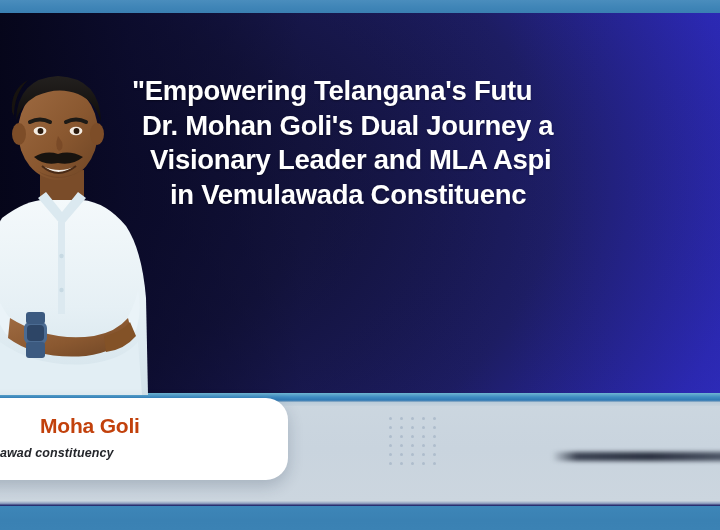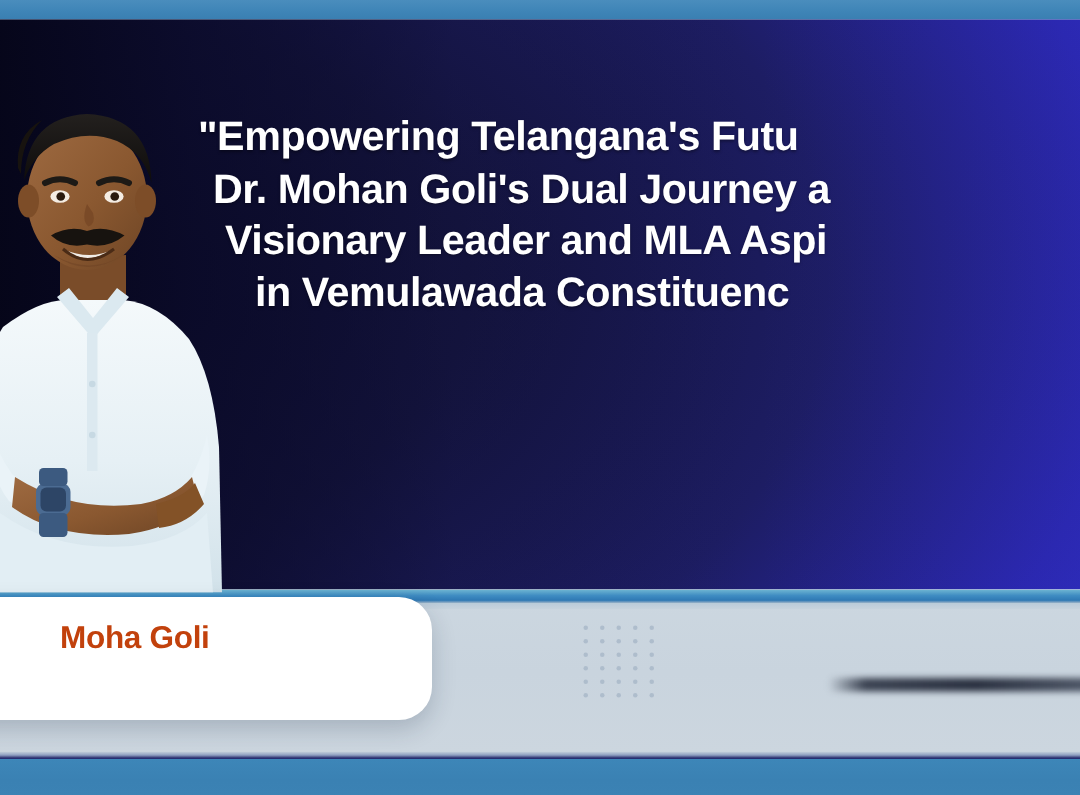--- a/index.html
+++ b/index.html
@@ -309,18 +309,19 @@
       <i></i>
       <i></i>
       <i></i>
       <i></i>
   </div>
 
   <div class="shadow-bar"></div>
 
   <div class="name-card">
     <div class="nc-name">Moha Goli</div>
+    <div class="nc-sub">awad constituency</div>
   </div>
 
   <div class="edge-seam"></div>
   <div class="edge-strip bottom"></div>
 
 </div>
 
 </body></html>

